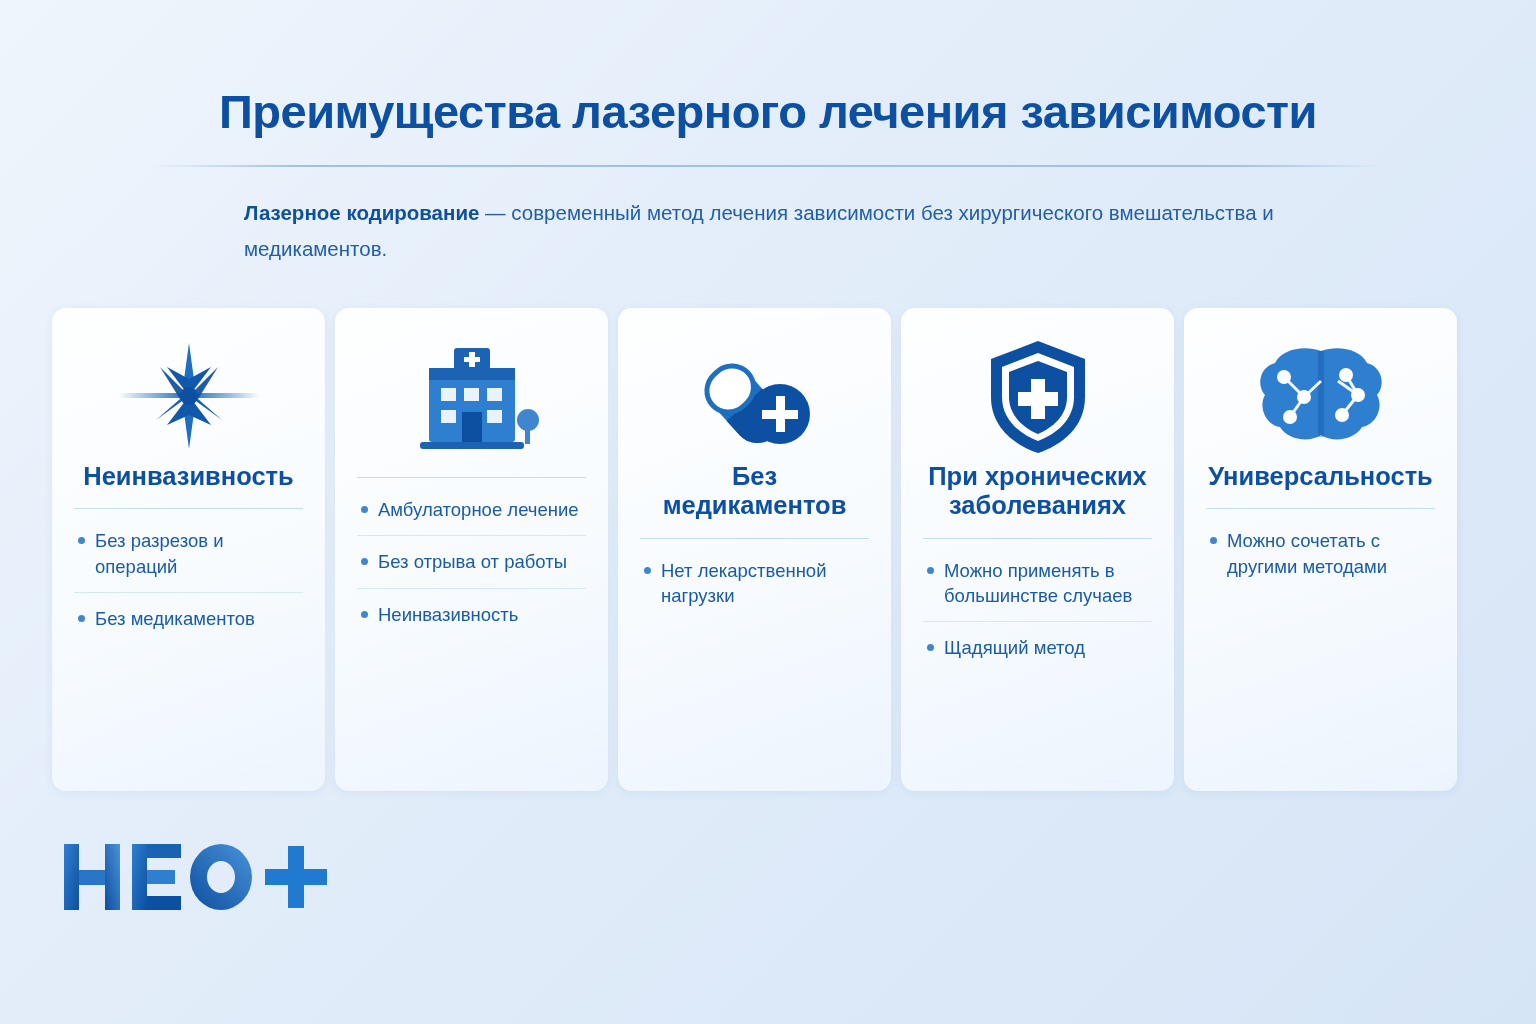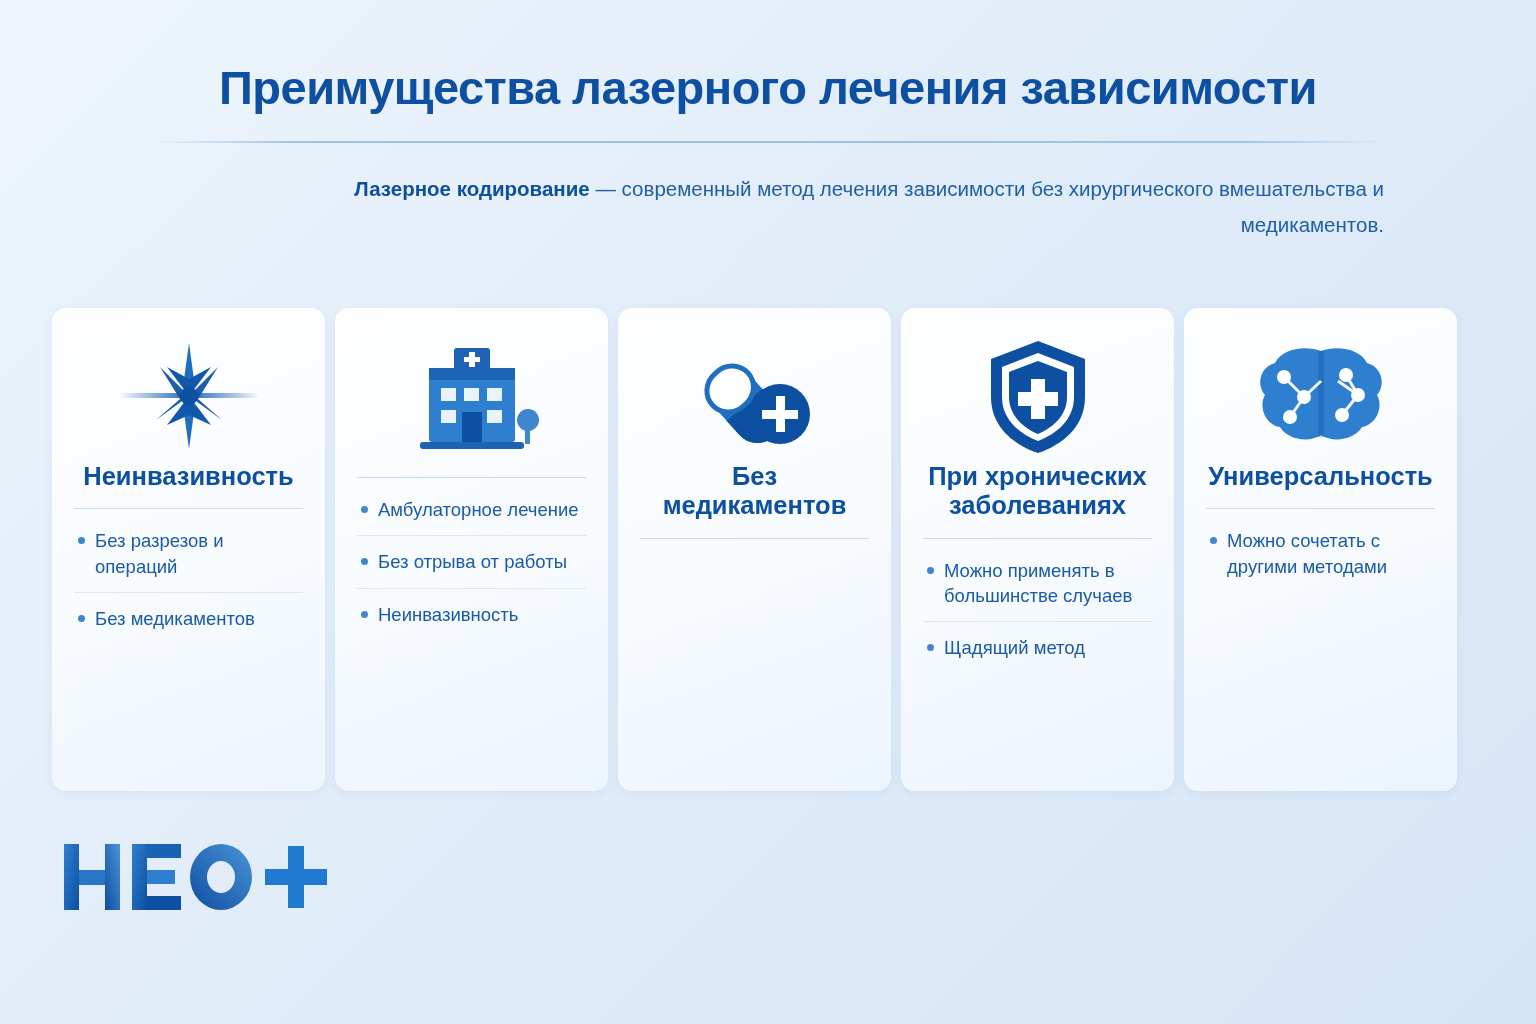--- a/index.html
+++ b/index.html
@@ -20,38 +20,37 @@
     height: 1024px;
   }
 
   
   .title {
     text-align: center;
     font-size: 47px;
     font-weight: bold;
     color: #0d4fa0;
     letter-spacing: -0.5px;
-    padding-top: 62px;
+    padding-top: 86px;
     line-height: 1.1;
   }
   .title-rule {
     width: 1232px;
     height: 2px;
     background: linear-gradient(to right, rgba(30,110,190,0), #9dc2e6 12%, #9dc2e6 88%, rgba(30,110,190,0));
     margin: 27px auto 0 auto;
   }
   .subtitle {
     width: 1232px;
     margin: 28px auto 0 auto;
     padding-left: 92px;
     font-size: 20.5px;
     line-height: 1.75;
     color: #1f5fa8;
     font-weight: 500;
-    text-align: right;
   }
   .subtitle b {
     color: #0d4fa0;
     font-weight: bold;
   }
 
   
   .cards {
     position: absolute;
     top: 308px;
@@ -221,20 +220,24 @@
             <rect x="36" y="20" width="48" height="43" rx="22" fill="#ffffff" stroke="#1e6fc0" stroke-width="5"></rect>
           </g>
           <circle cx="100" cy="78" r="30" fill="#0d4fa0"></circle>
           <rect x="96" y="60" width="9" height="36" fill="#ffffff"></rect>
           <rect x="82" y="74" width="36" height="9" fill="#ffffff"></rect>
         </svg>
       </div>
       <div class="card-title">Без медикаментов</div>
       <div class="card-title-rule"></div>
       <ul class="bullets">
+        <li>
+            <span class="dot"></span>
+            <span>Нет лекарственной нагрузки</span>
+          </li>
       </ul>
     </div>
 
     <div class="card">
       <div class="card-icon">
         <svg width="120" height="122" viewBox="0 0 120 122">
           <path d="M60 6 L107 24 V62 C107 92 84 110 60 118 C36 110 13 92 13 62 V24 Z" fill="#0d4fa0"></path>
           <path d="M60 18 L96 32 V62 C96 85 78 99 60 106 C42 99 24 85 24 62 V32 Z" fill="#ffffff"></path>
           <path d="M60 26 L89 37 V62 C89 81 74 93 60 99 C46 93 31 81 31 62 V37 Z" fill="#0d4fa0"></path>
           <rect x="53" y="44" width="14" height="40" fill="#ffffff"></rect>

